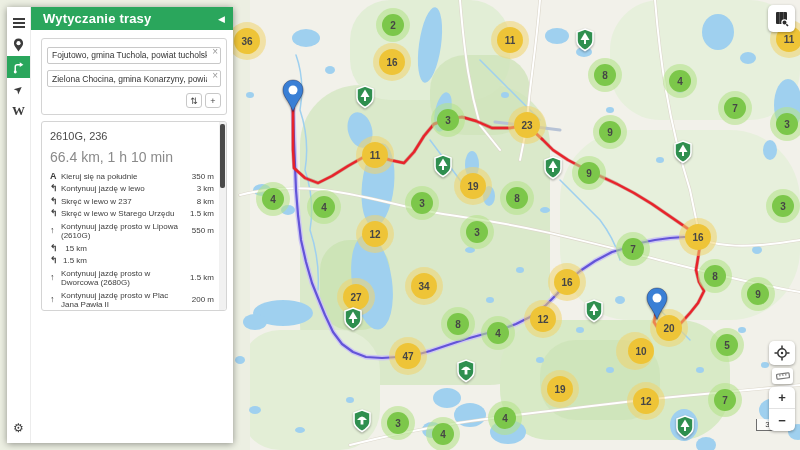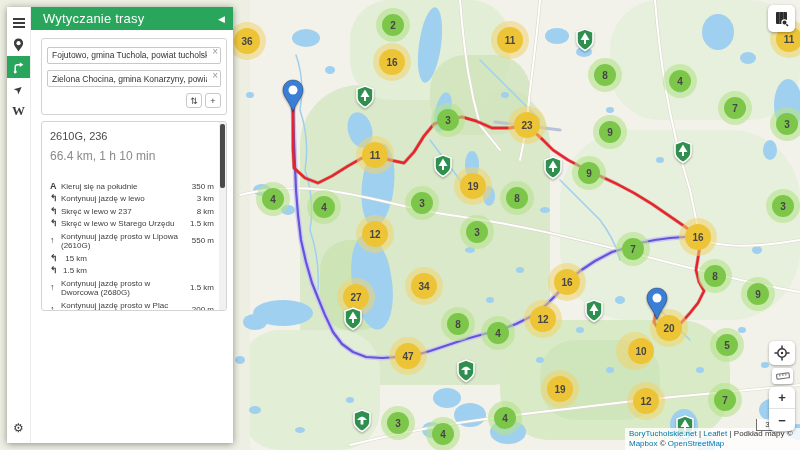--- a/index.html
+++ b/index.html
@@ -28,40 +28,40 @@
   #tab-menu { margin-top:5px; }
   .bars { width:12px; }
   .bars div { height:2px; background:#3c3c3c; margin:2px 0; }
   #tab-nav span { display:inline-block; transform:rotate(-40deg); font-size:11px; }
   #tab-wiki { font-family:"Liberation Serif", serif; font-size:13px; font-weight:bold; }
   #tab-settings { position:absolute; bottom:4px; left:0; font-size:12px; }
 
   #content { flex:1; display:flex; flex-direction:column; border-left:1px solid #ececec; min-width:0; }
   #panel-header { height:23px; background:#2aa65c; color:#fff; display:flex; align-items:center;
                   padding:0 8px 0 12px; flex:none; }
-  #panel-header .title { font-size:13px; font-weight:normal; flex:1; letter-spacing:.2px; }
+  #panel-header .title { font-size:13px; font-weight:bold; flex:1; letter-spacing:.2px; }
   #panel-header .collapse { font-size:9px; cursor:pointer; }
 
   #panel-body { flex:1; padding:8px 6px 0 10px; overflow:hidden; }
   .card { border:1px solid #d4d4d4; border-radius:3px; background:#fff; }
   #inputs-card { padding:5px; }
   .geo-input { position:relative; margin-bottom:4px; }
   .geo-input input { width:100%; height:17px; border:1px solid #c8c8c8; border-radius:2px;
                      font-size:8.5px; color:#333; padding:0 13px 0 4px; font-family:inherit; }
   .geo-input .clear { position:absolute; right:3px; top:2px; font-size:10px; color:#9a9a9a; cursor:pointer; line-height:12px; }
   #btn-row { display:flex; justify-content:flex-end; gap:3px; padding:2px 0 1px; }
   #btn-row button { width:16px; height:15px; border:1px solid #c8c8c8; border-radius:3px; background:#fff;
                     font-size:9px; color:#444; cursor:pointer; display:flex; align-items:center; justify-content:center; }
 
   #route-card { margin-top:6px; position:relative; height:190px; overflow:hidden; }
   #route-scroll { position:absolute; right:0; top:0; bottom:0; width:7px; background:#f1f1f1; }
   #route-thumb { position:absolute; right:1px; top:2px; width:5px; height:64px; background:#4a4a4a; border-radius:2px; }
   #route-inner { padding:8px 12px 4px 8px; }
   #route-name { font-size:11px; color:#4a4a4a; margin-bottom:7px; }
-  #route-summary { font-size:12px; color:#8a8a8a; margin-bottom:17px; }
+  #route-summary { font-size:14px; color:#8a8a8a; margin-bottom:5px; }
   .step { display:flex; align-items:center; font-size:8px; color:#3d3d3d; line-height:9.5px; padding:1.5px 0; }
   .step .g { width:11px; flex:none; font-weight:bold; font-size:9px; }
   .step .t { flex:1; padding-right:3px; }
   .step .d { width:26px; flex:none; text-align:right; color:#3d3d3d; }
   #steps { border-bottom:1px solid #ececec; padding-bottom:3px; }
 
   
   .ctl { position:absolute; background:#fff; border-radius:5px; box-shadow:0 1px 3px rgba(0,0,0,.35);
          display:flex; align-items:center; justify-content:center; cursor:pointer; z-index:40; }
   #layers-btn { right:5px; top:5px; width:27px; height:27px; }
@@ -400,23 +400,20 @@
       <line x1="7" y1="3" x2="7" y2="5" stroke="#777" stroke-width="1" transform="rotate(-8 7 5)"></line>
       <line x1="10" y1="3" x2="10" y2="5" stroke="#777" stroke-width="1" transform="rotate(-8 7 5)"></line>
     </svg>
   </div>
   <div id="zoombox">
     <div>+</div>
     <div>−</div>
   </div>
   <div id="scalebar">3 km</div>
 
-  <div id="attribution">
-    <a>BoryTucholskie.net</a><span> | </span><a>Leaflet</a><span> | Podkład mapy © </span><a>Mapbox</a><span> © </span><a>OpenStreetMap</a>
-  </div>
 
   <div id="sidebar">
     <div id="tabstrip">
       <div class="tab" id="tab-menu">
         <div class="bars">
             <div></div>
             <div></div>
             <div></div>
           </div>
       </div>

